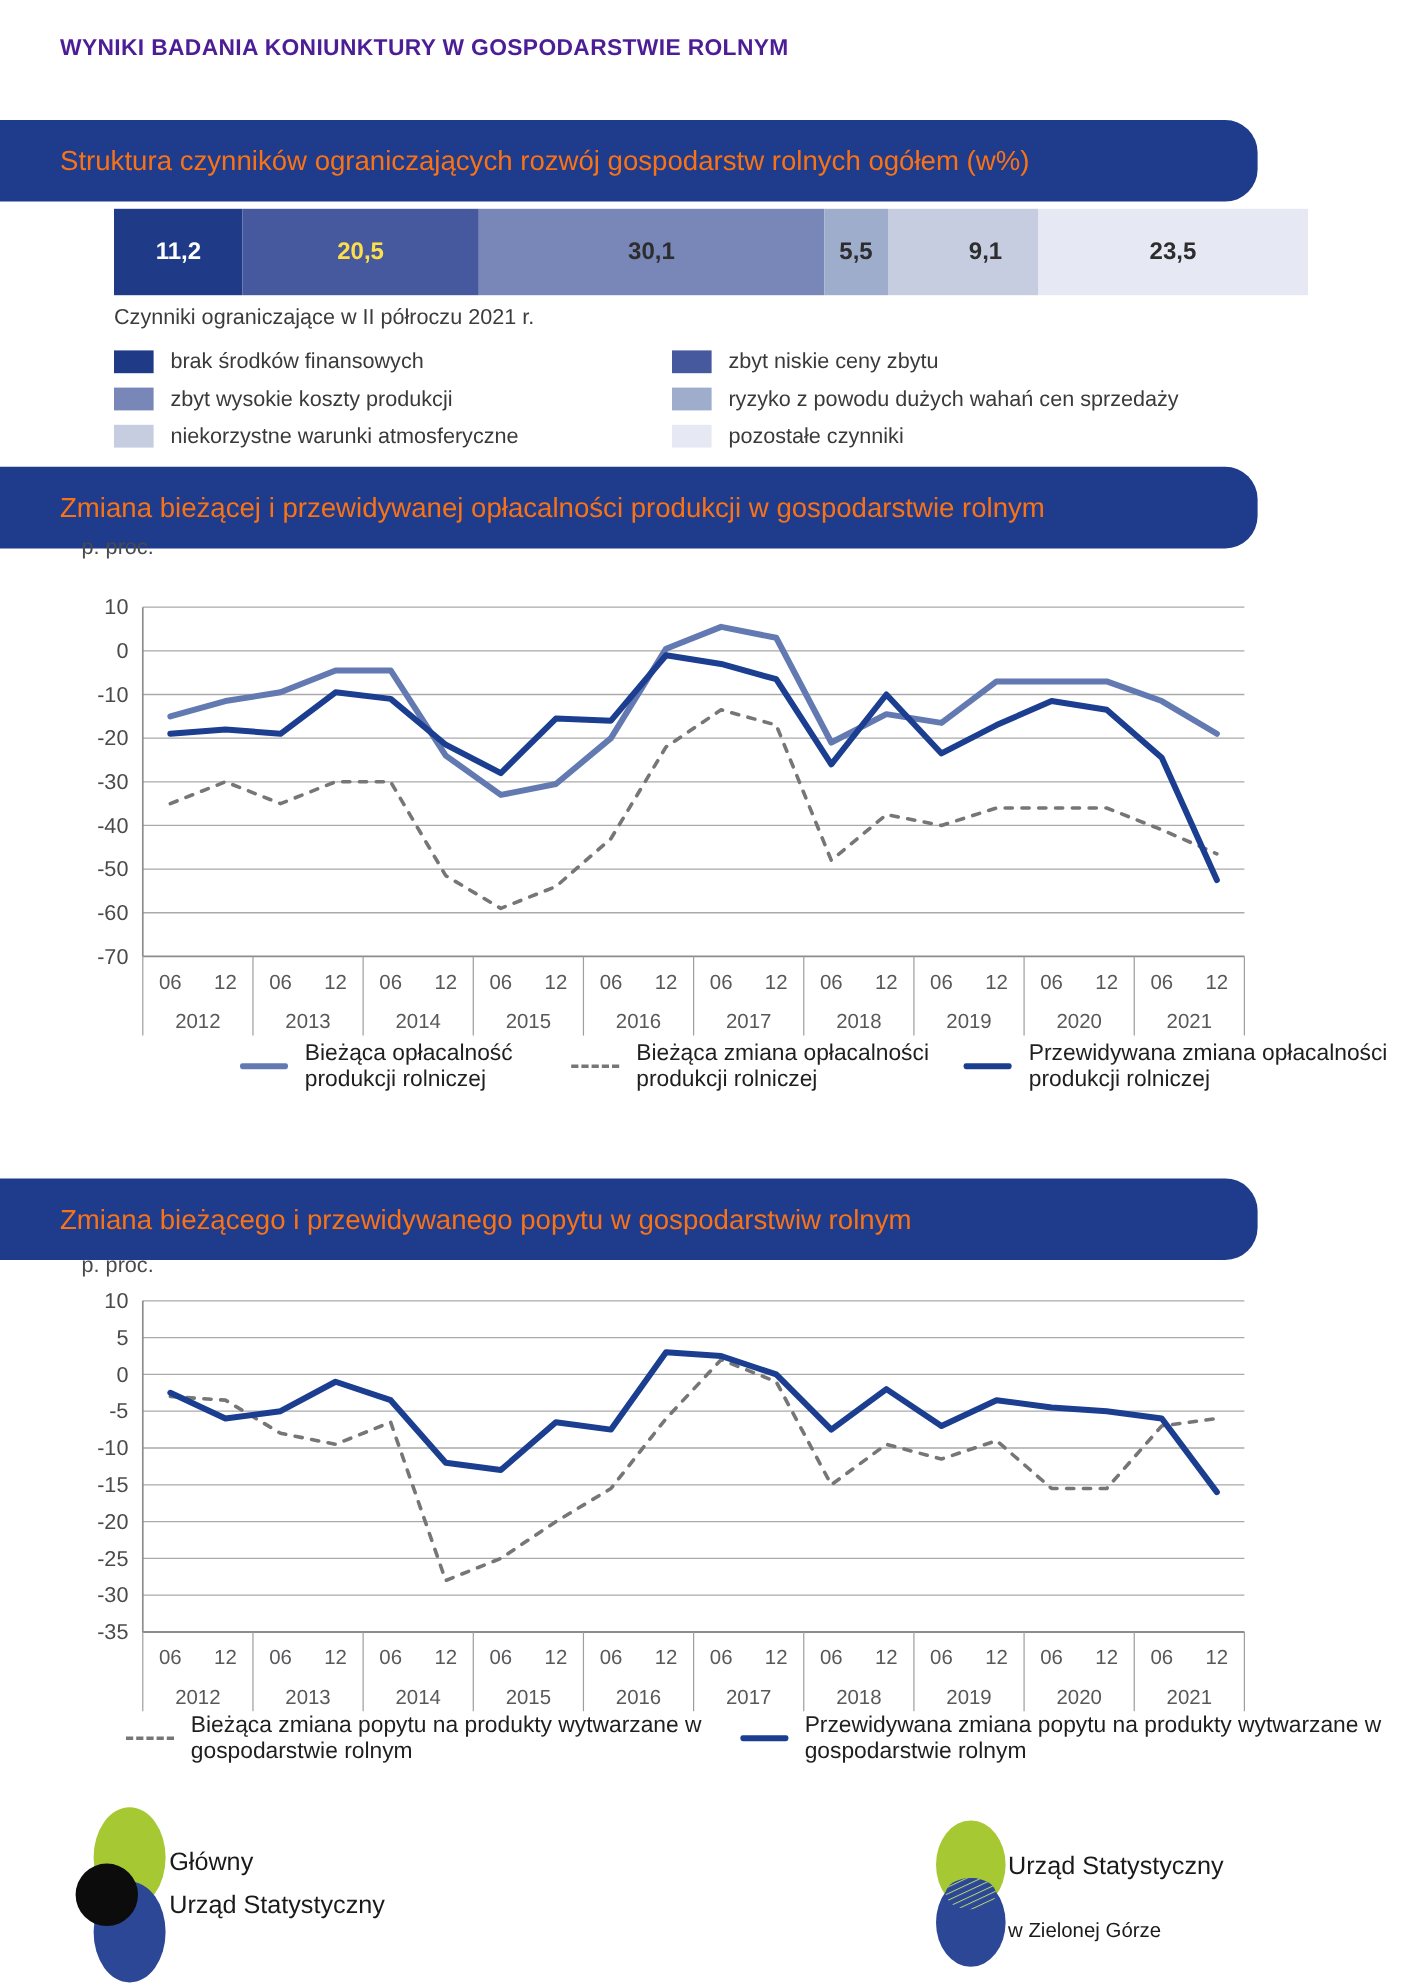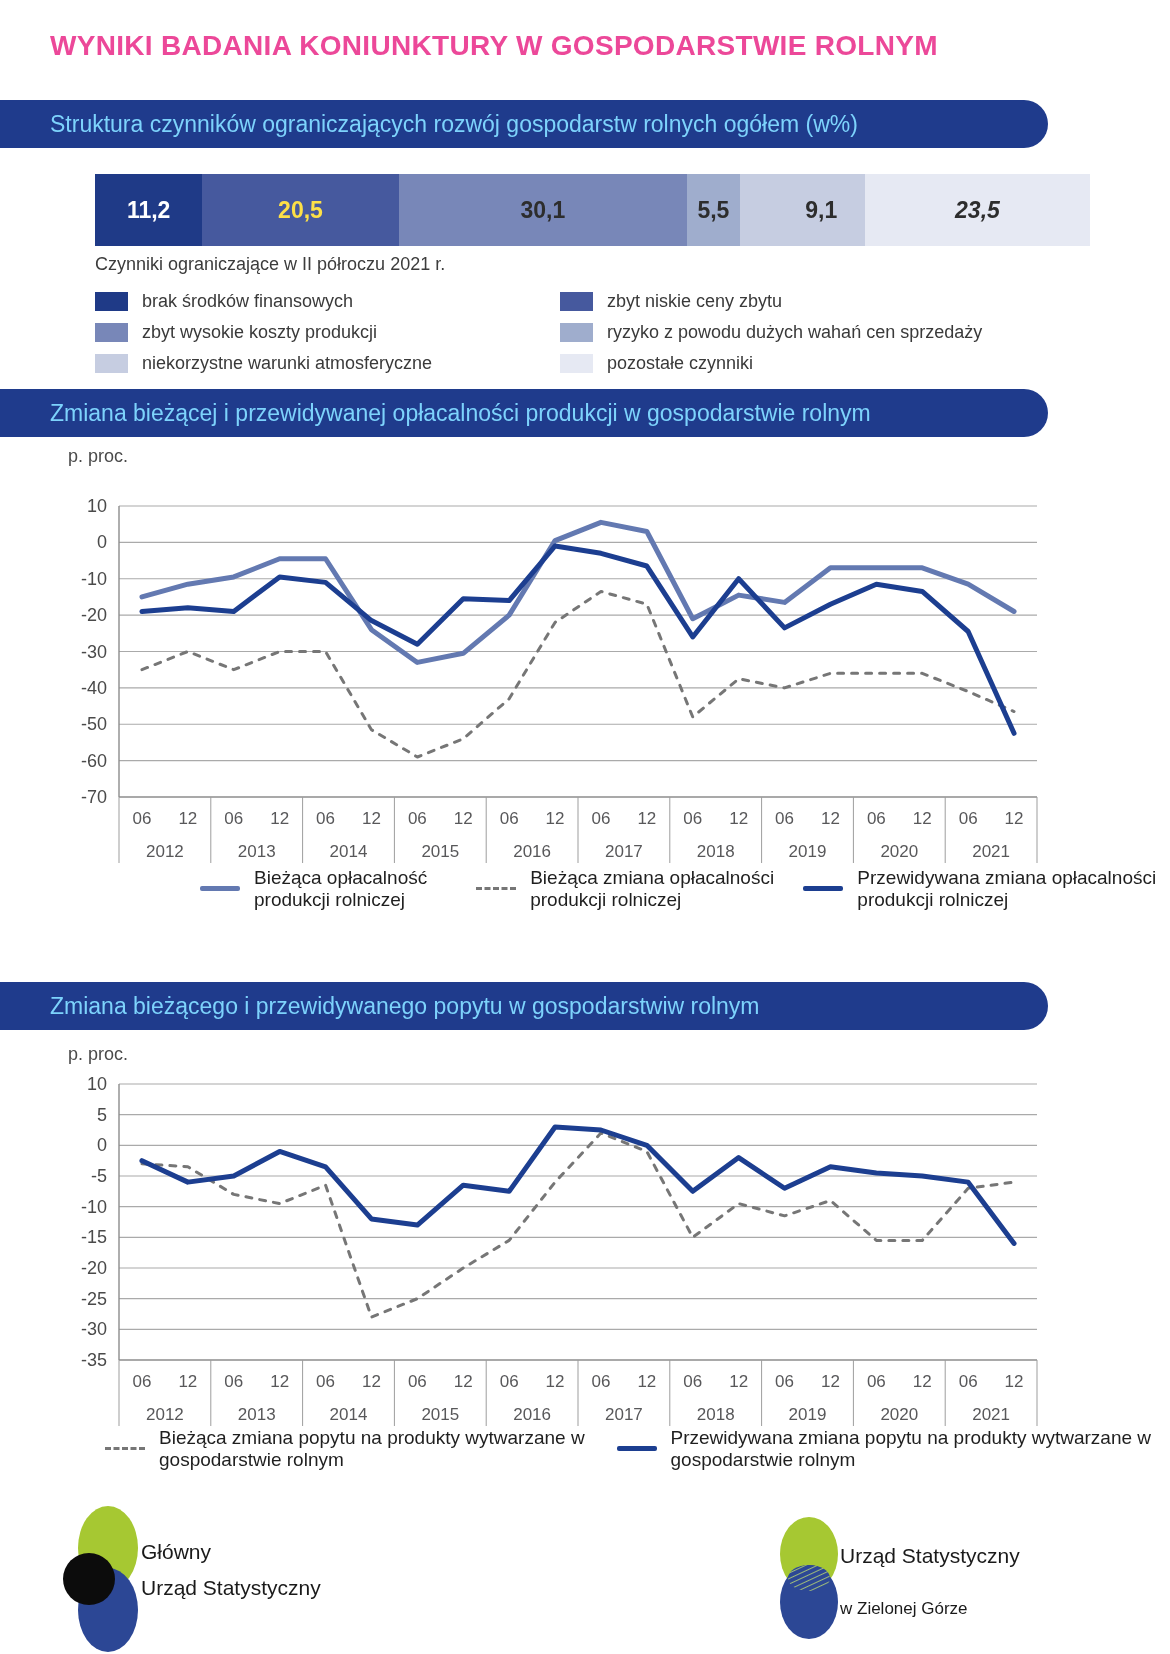--- a/index.html
+++ b/index.html
@@ -1,28 +1,28 @@
 <!DOCTYPE html>
 <html><head>
 <meta charset="utf-8">
 <style>
   html,body{margin:0;padding:0;background:#ffffff;}
   .page{position:relative;width:1170px;height:1654px;background:#fff;overflow:hidden;
         font-family:"Liberation Sans", sans-serif;}
-  .page-title{position:absolute;left:50px;top:30px;font-size:28px;font-weight:bold;
-        color:#ec4899;letter-spacing:.3px;}
-  .banner{position:absolute;left:0;width:1048px;height:48px;background:#1f3b8c;
-        border-radius:0 27px 27px 0;color:#7dd3fc;font-size:23px;display:flex;align-items:center;
+  .page-title{position:absolute;left:50px;top:30px;font-size:19px;font-weight:bold;
+        color:#4c1d95;letter-spacing:.3px;}
+  .banner{position:absolute;left:0;width:1048px;height:68px;background:#1f3b8c;
+        border-radius:0 27px 27px 0;color:#f97316;font-size:23px;display:flex;align-items:center;
         padding-left:50px;box-sizing:border-box;font-weight:400;}
   .banner-structure{top:100px;}
   .banner-profitability{top:389px;}
   .banner-demand{top:982px;}
   .stackbar{position:absolute;left:95px;top:174px;width:995px;height:72px;display:flex;}
   .stackbar .seg{display:flex;align-items:center;justify-content:center;
-        font-size:23px;font-weight:bold;}
+        font-size:20px;font-weight:bold;}
   .factors-title{position:absolute;left:95px;top:254px;font-size:18px;color:#3c3c3c;}
   .factors-legend{position:absolute;left:95px;top:286px;width:1000px;display:flex;}
   .factors-col{display:flex;flex-direction:column;}
   .factors-col.c0{width:465px;}
   .legend-row{display:flex;align-items:center;height:31px;}
   .legend-row .swatch{width:33px;height:19px;margin-right:14px;flex:none;}
   .legend-row .lbl{font-size:18px;color:#3a3a3a;}
   .unit-label{position:absolute;left:68px;font-size:18px;color:#4a4a4a;}
   .unit-1{top:446px;}
   .unit-2{top:1044px;}
@@ -55,21 +55,21 @@
   <div class="banner banner-structure">
     <span>Struktura czynników ograniczających rozwój gospodarstw rolnych ogółem (w%)</span>
   </div>
 
   <div class="stackbar" id="stackbar">
       <div class="seg" style="width: 11.2112%; background: rgb(31, 58, 135); color: rgb(255, 255, 255);">11,2</div>
       <div class="seg" style="width: 20.5205%; background: rgb(70, 89, 158); color: #fde047;">20,5</div>
       <div class="seg" style="width: 30.1301%; background: rgb(120, 135, 184); color: rgb(45, 45, 45);">30,1</div>
       <div class="seg" style="width: 5.50551%; background: rgb(159, 173, 205); color: rgb(45, 45, 45);">5,5</div>
       <div class="seg" style="width: 9.10911%; background: rgb(198, 205, 225); color: rgb(45, 45, 45); padding-left: 38px;">9,1</div>
-      <div class="seg" style="width: 23.5235%; background: rgb(230, 233, 243); color: rgb(45, 45, 45); font-style: italic;">23,5</div>
+      <div class="seg" style="width: 23.5235%; background: rgb(230, 233, 243); color: rgb(45, 45, 45);">23,5</div>
     </div>
 
   <div class="factors-title">Czynniki ograniczające w II półroczu 2021 r.</div>
 
   <div class="factors-legend">
     <div class="factors-col c0" id="factors-col-0">
         <div class="legend-row">
           <span class="swatch" style="background: rgb(31, 58, 135);"></span>
           <span class="lbl">brak środków finansowych</span>
         </div>

